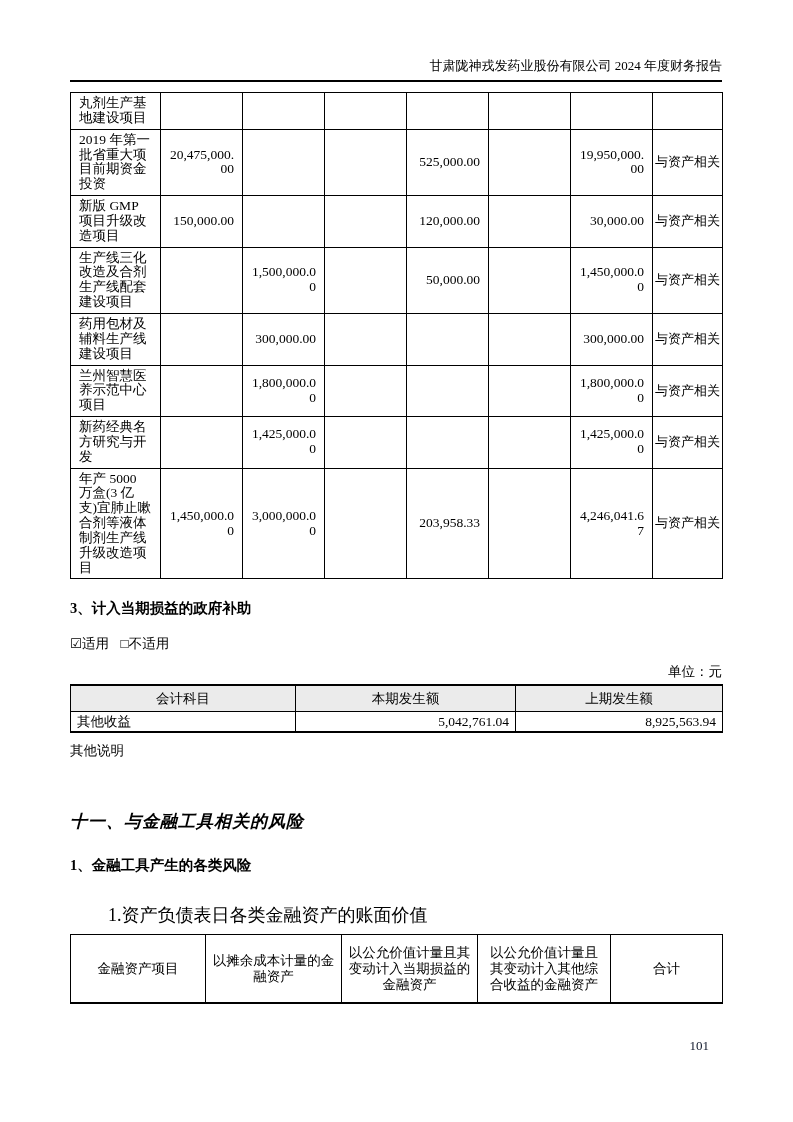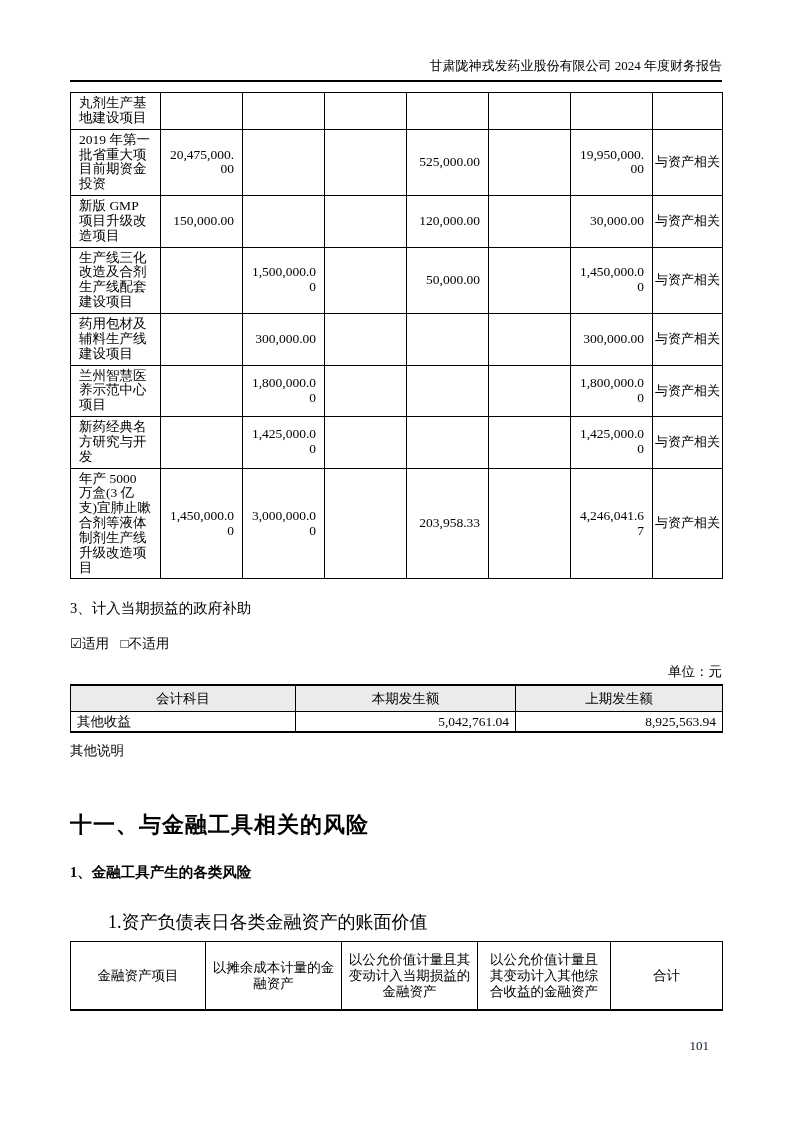--- a/index.html
+++ b/index.html
@@ -18,33 +18,33 @@
   }
 
   table { border-collapse:collapse; table-layout:fixed; }
 
   .t1 { width:652px; margin-top:10px; font-size:13.5px; line-height:1.1; }
   .t1 td { border:1px solid #000; padding:3px 8px; vertical-align:middle; }
   .t1 td.name { text-align:left; }
   .t1 td.num  { text-align:right; word-break:break-all; }
   .t1 td.rel  { text-align:center; padding:3px 1px; font-size:13px; white-space:nowrap; }
 
-  .sec3-heading { font-size:14.5px; font-weight:normal; margin:20px 0 0 0; }
+  .sec3-heading { font-size:14.5px; font-weight:bold; margin:20px 0 0 0; }
   .applicable { font-size:13.5px; margin-top:17px; }
   .applicable .opt { margin-right:8px; }
   .unit-line { text-align:right; font-size:13.5px; margin-top:10px; }
 
   .t2 { width:652px; margin-top:3px; font-size:13.5px; line-height:1.1; border-top:2px solid #000; border-bottom:2px solid #000; }
   .t2 th { background:#ebebeb; border:1px solid #000; font-weight:normal; height:23px; text-align:center; padding:1px 6px; }
   .t2 td { border:1px solid #000; height:17px; padding:1px 6px; vertical-align:middle; }
   .t2 td.amt { text-align:right; }
 
   .other-note { font-size:13.5px; margin-top:9px; }
 
-  .sec11-heading { font-size:22px; font-weight:bold; margin:50px 0 0 0; letter-spacing:1px; }
+  .sec11-heading { font-size:17px; font-weight:bold; margin:50px 0 0 0; letter-spacing:1px;font-style:italic; }
   .sec11-sub1 { font-size:14.5px; font-weight:bold; margin:23px 0 0 0; }
   .sec11-sub2 { font-size:18px; margin:28px 0 0 38px; }
 
   .t3 { width:652px; margin-top:7px; font-size:13.5px; line-height:1.15; border-bottom:2px solid #000; }
   .t3 th { border:1px solid #000; font-weight:normal; padding:10px 6px; text-align:center; vertical-align:middle; }
 
   .page-number { position:absolute; top:1038px; right:79px; font-size:13px; color:#0f172a; }
 </style>
 </head>
 <body>

